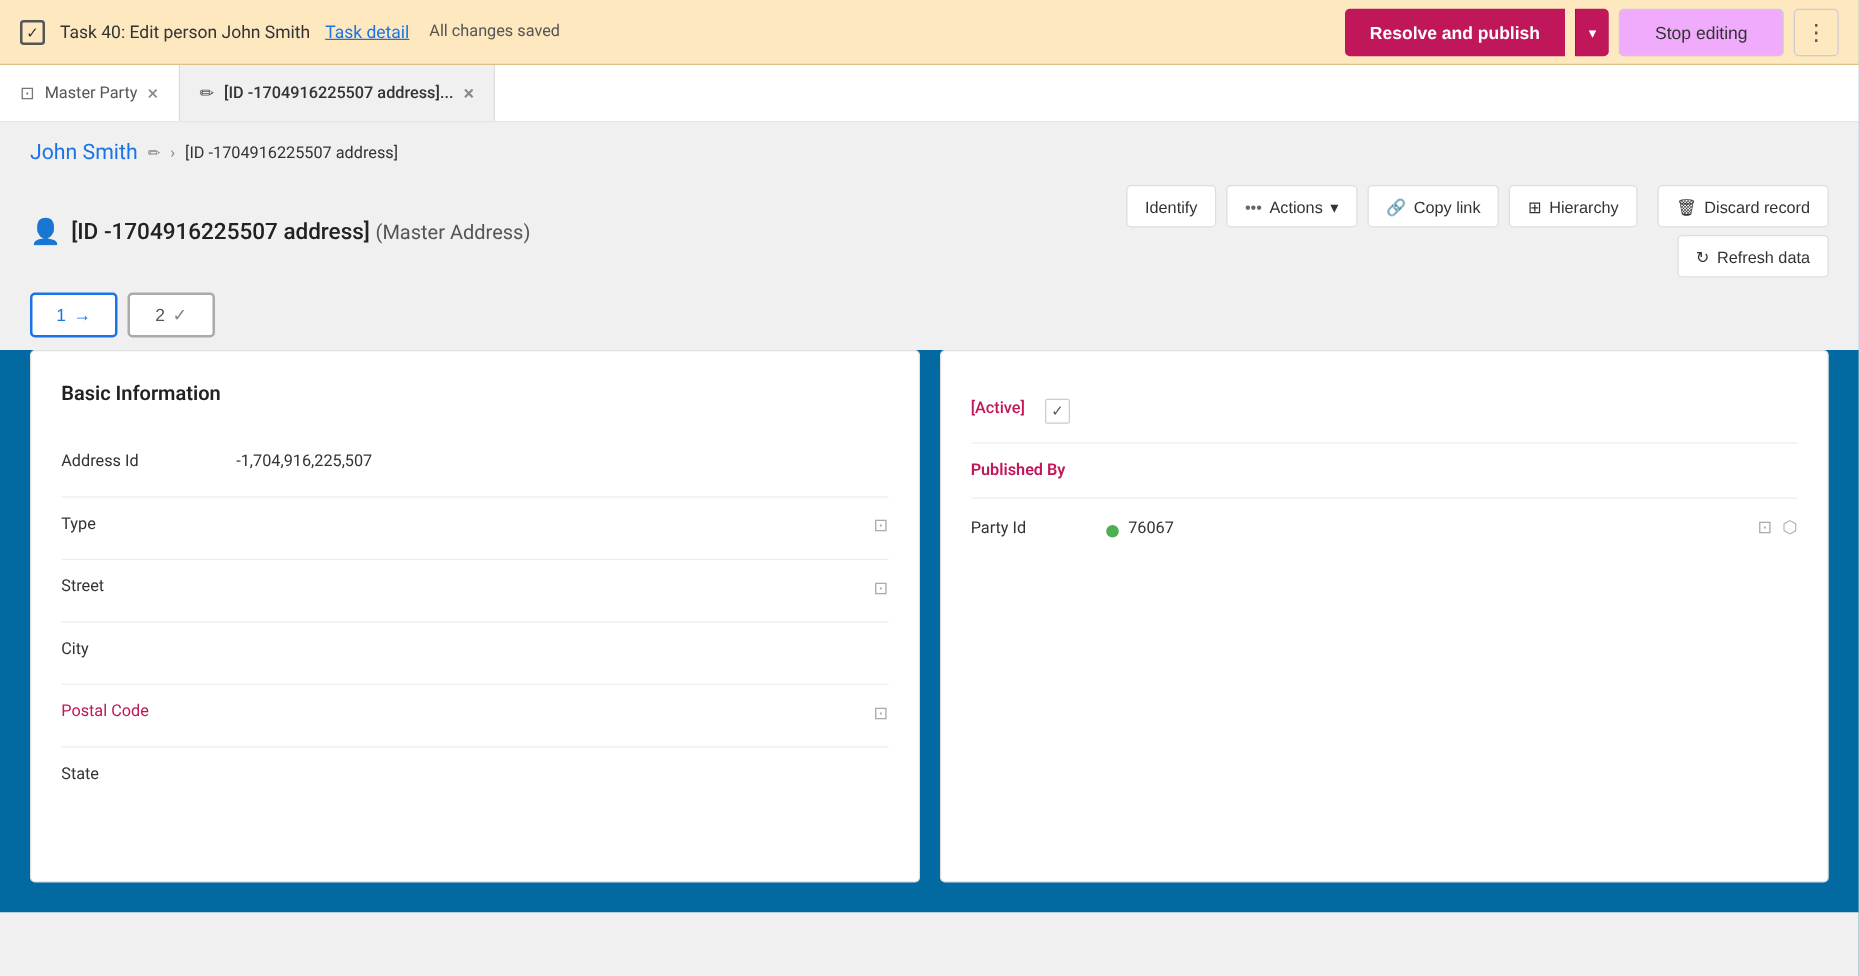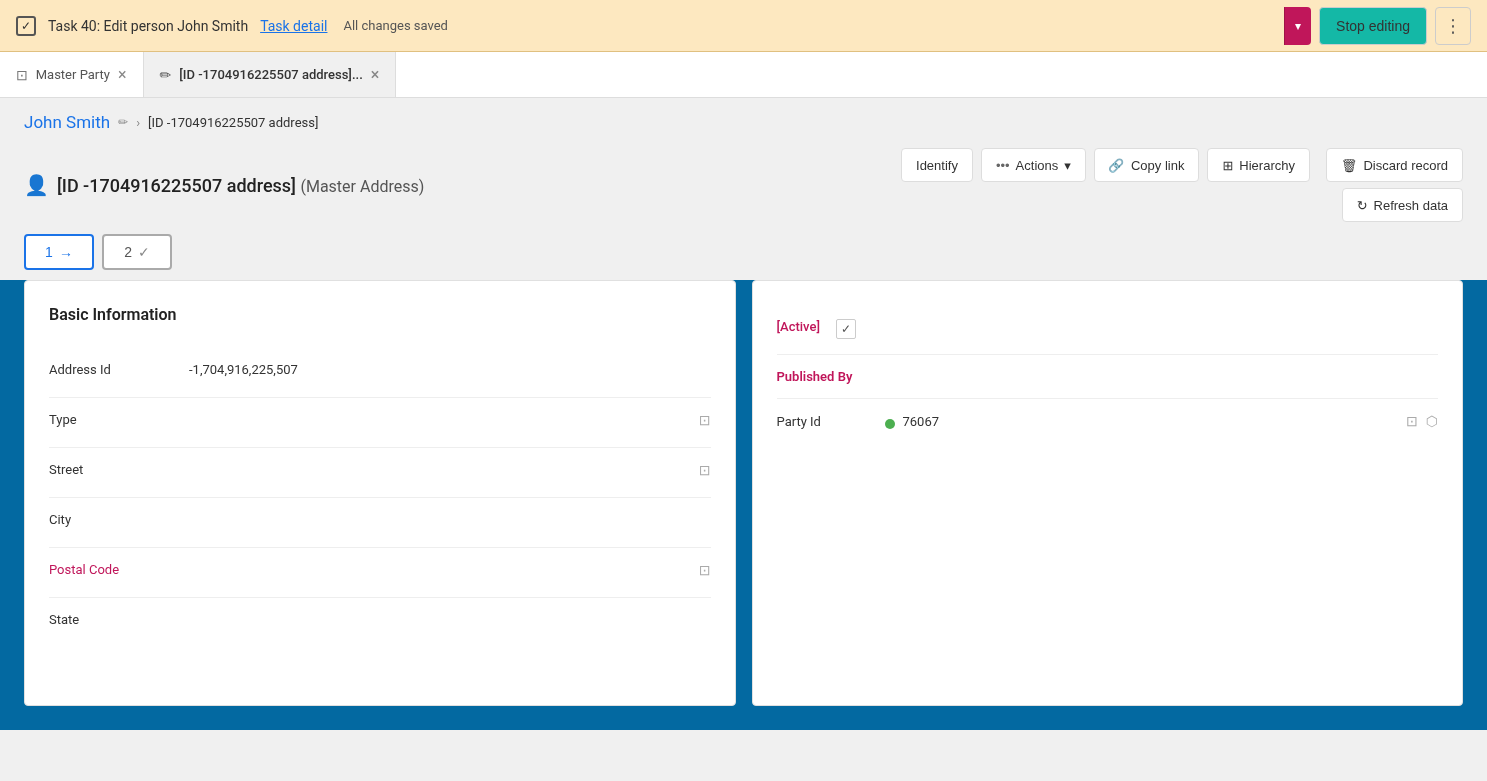--- a/index.html
+++ b/index.html
@@ -42,24 +42,24 @@
       color: white;
       border: none;
       border-left: 1px solid #a01248;
       padding: 0 10px;
       height: 38px;
       border-radius: 0 4px 4px 0;
       cursor: pointer;
       font-size: 12px;
     }
     .btn-stop-editing {
-      background: #14b8a6;
+      background: #f0abfc;
       color: #333;
       border: 1px solid #ccc;
-      padding: 0 16px;
+      padding: 0 28px;
       height: 38px;
       border-radius: 4px;
       font-size: 14px;
       cursor: pointer;
     }
     .btn-more-top {
       background: transparent;
       border: 1px solid #ccc;
       width: 36px; height: 38px;
       border-radius: 4px;
@@ -374,20 +374,21 @@
 <body>
 
 <div class="top-bar">
   <div class="top-bar-checkbox">
     <span style="font-size:12px;">✓</span>
   </div>
   <span class="top-bar-task">Task 40: Edit person John Smith</span>
   <a class="top-bar-task-link">Task detail</a>
   <span class="top-bar-saved">All changes saved</span>
   <div class="top-bar-right">
+    <button class="btn-resolve">Resolve and publish</button>
     <button class="btn-resolve-arrow">
       <span>▾</span>
     </button>
     <button class="btn-stop-editing">Stop editing</button>
     <button class="btn-more-top">
       <span>⋮</span>
     </button>
   </div>
 </div>
 

